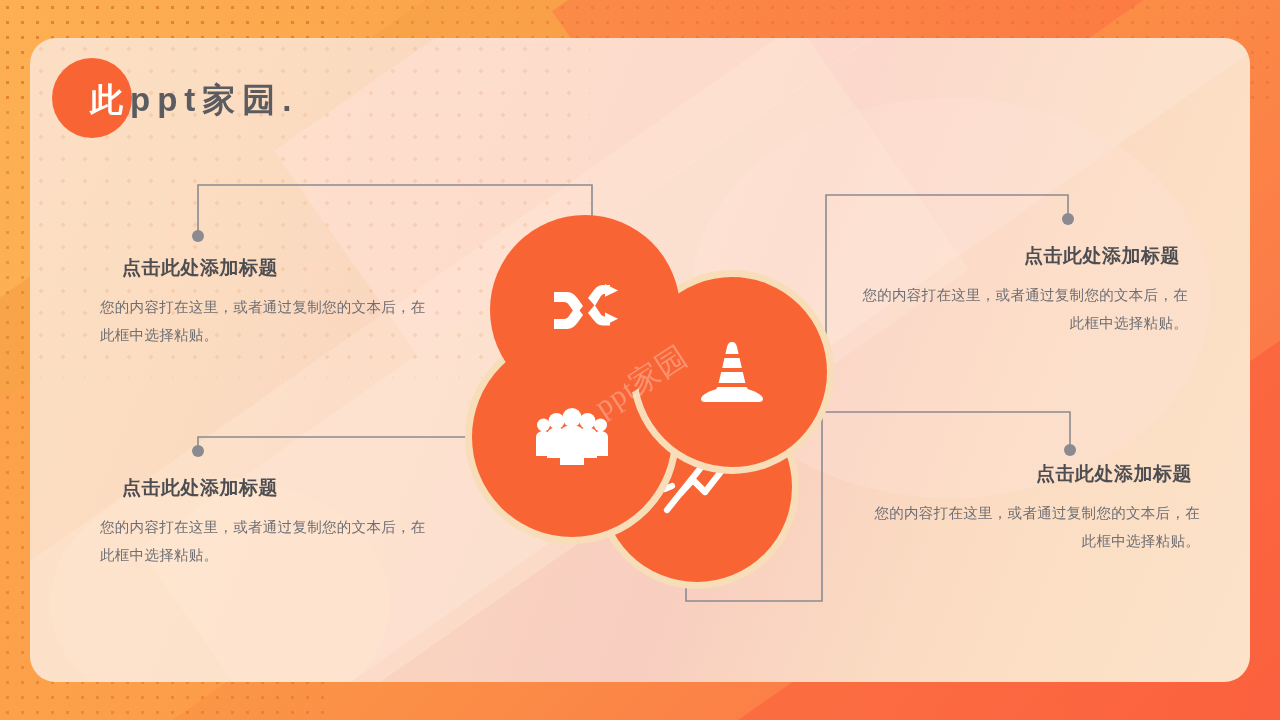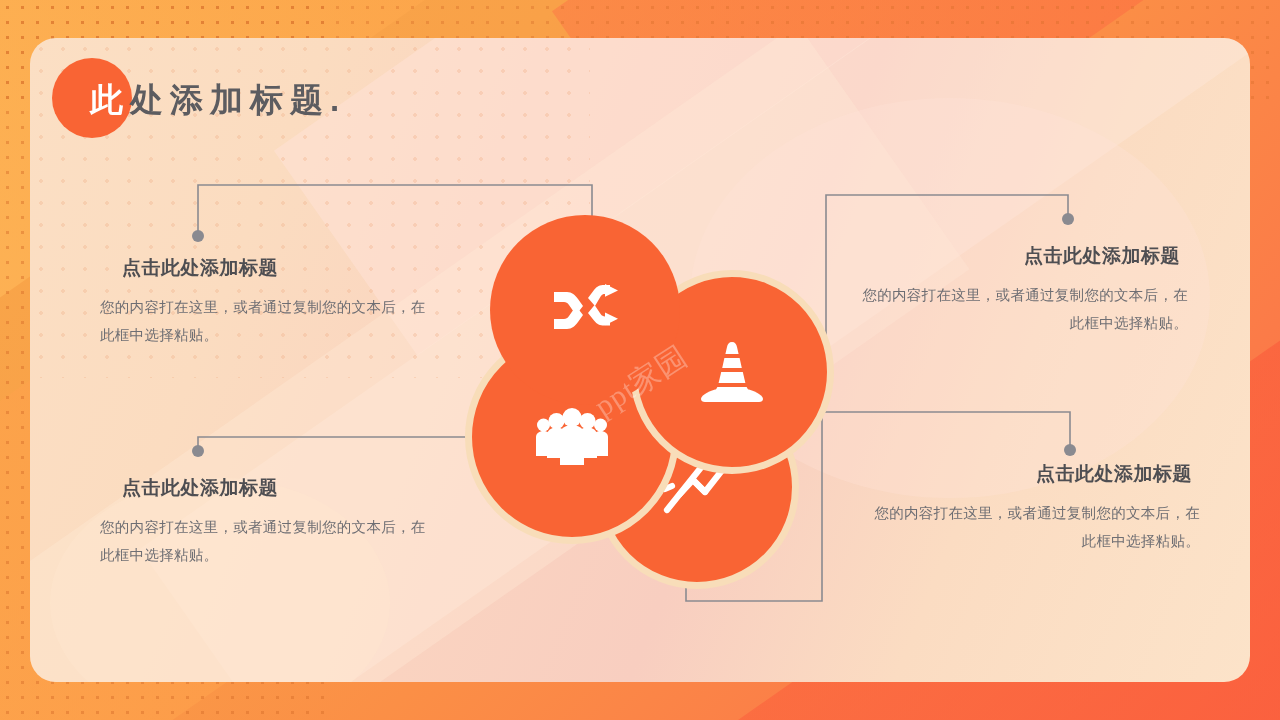--- a/index.html
+++ b/index.html
@@ -271,21 +271,21 @@
       <circle cx="198" cy="236" r="6"></circle>
       <circle cx="198" cy="451" r="6"></circle>
       <circle cx="1068" cy="219" r="6"></circle>
       <circle cx="1070" cy="450" r="6"></circle>
     </g>
   </svg>
 
   <div id="title-row">
     <div id="title-badge"></div>
     <div id="title-text">
-      <span class="lead">此</span><span>处添加标题.</span>
+      <span class="lead">此</span><span>ppt家园.</span>
     </div>
   </div>
 
   <div id="cluster">
 
     <div class="node-circle" id="circle-shuffle">
       <span>
         <svg width="66" height="52" viewBox="0 0 66 52" xmlns="http://www.w3.org/2000/svg">
           <g fill="#ffffff">
             <path d="M2 8 h13 c5 0 8 3 11 7 l5 7 -7 9 -7 -10 c-1.6 -2.2 -2.8 -3 -5 -3 H2 Z"></path>

